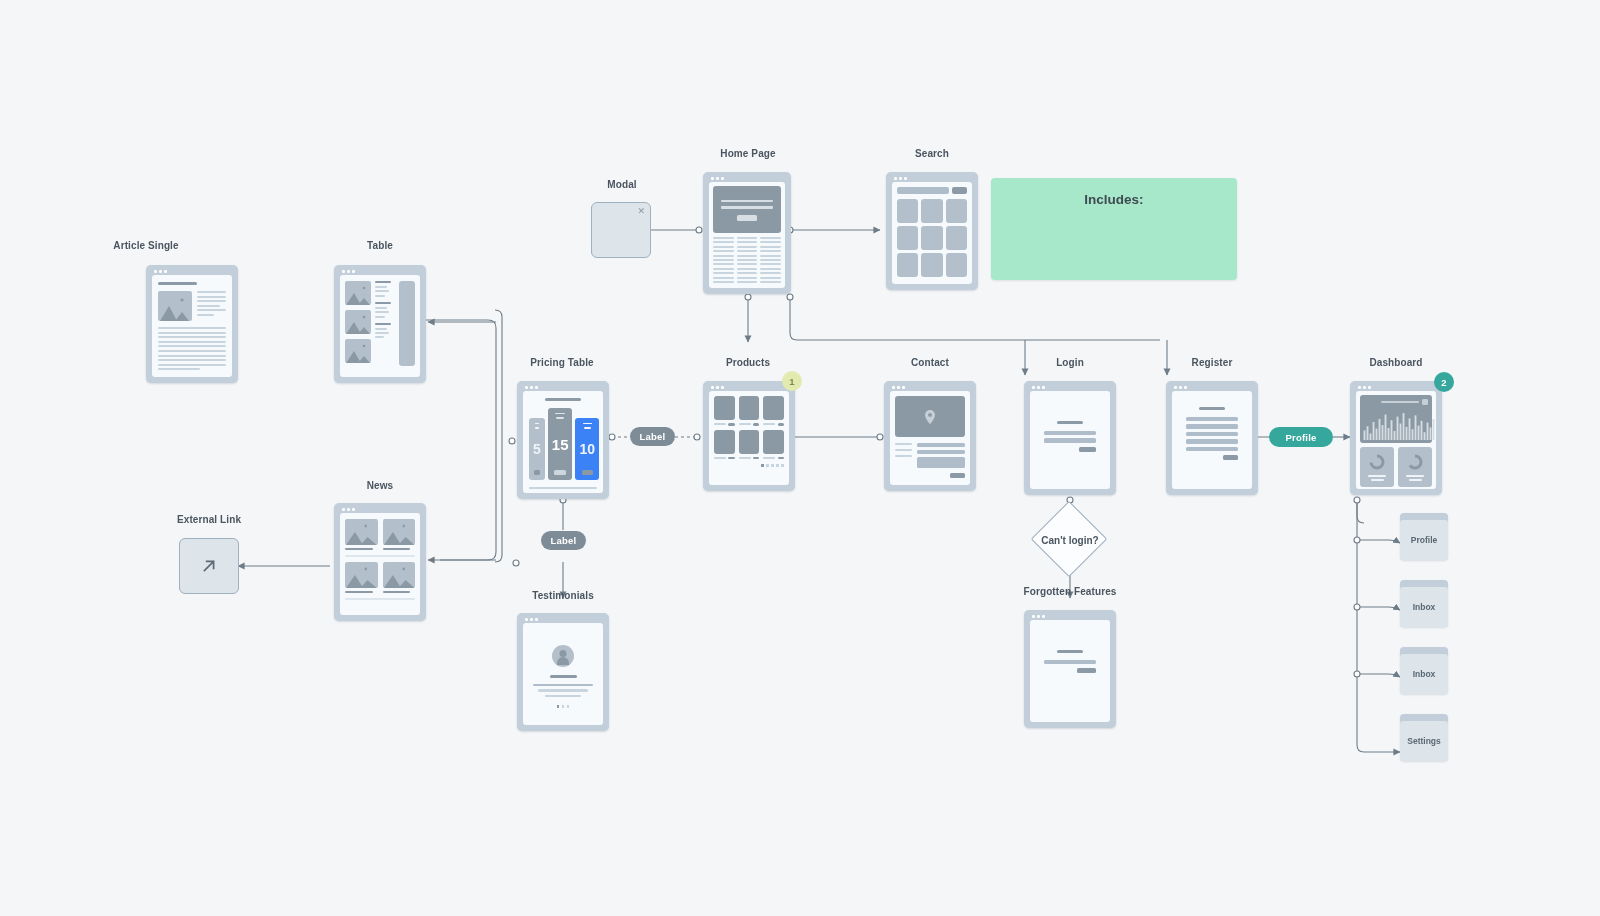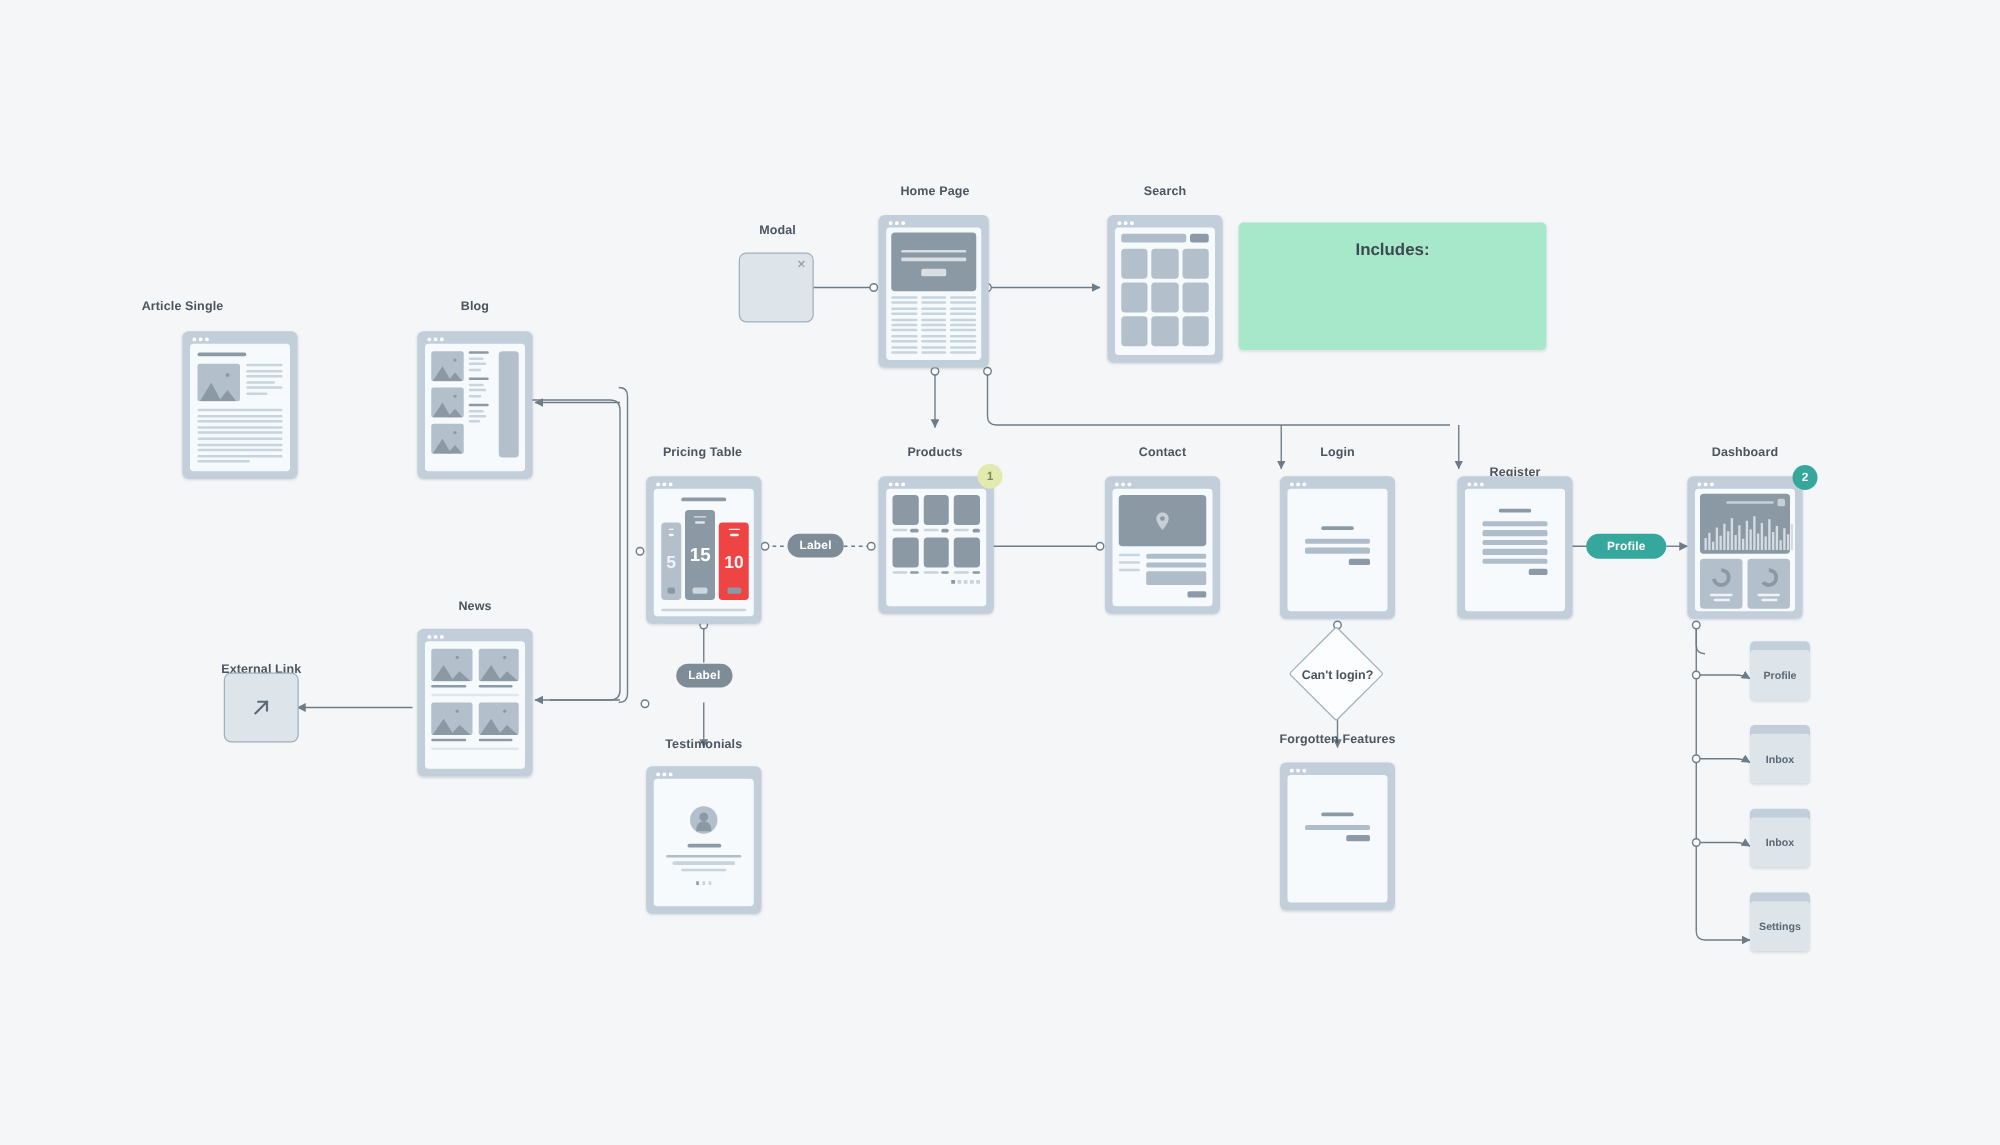--- a/index.html
+++ b/index.html
@@ -208,21 +208,21 @@
           <div class="bar" style="height:2px;"></div>
             <div class="bar" style="height:2px;"></div>
           <div class="bar" style="height:2px;"></div>
             <div class="bar" style="height:2px;width:62%;"></div>
         </div>
       </div>
     </div>
   </div>
 
   <div class="node" style="left:380px; top:240px;">
-    <div class="node-title" style="top:0;">Blog</div>
+    <div class="node-title" style="top:0;">Table</div>
   </div>
   <div class="win" style="left:334px; top:265px; width:92px; height:118px;">
     <div class="dots">
         <i></i>
         <i></i>
         <i></i>
       </div>
     <div class="screen">
       <div style="display:flex;gap:4px;padding:6px 5px;">
         <div style="display:flex;flex-direction:column;gap:5px;">
@@ -322,21 +322,21 @@
             </div>
             <div class="bar dk" style="height:2.2px;margin-top:3px;width:85%;"></div>
           </div>
         </div>
         <div class="bar lt" style="height:2px;"></div>
       </div>
     </div>
   </div>
 
   <div class="node" style="left:209px; top:514px;">
-    <div class="node-title" style="top:16px;">External Link</div>
+    <div class="node-title" style="top:0;">External Link</div>
   </div>
   <div class="plain" style="left:179px; top:538px; width:60px; height:56px;">
     <svg viewBox="0 0 24 24" style="position:absolute;left:50%;top:50%;transform:translate(-50%,-50%);width:22px;height:22px;">
       <path d="M7 17 L17 7 M9.5 7 H17 V14.5" fill="none" stroke="#5d6b78" stroke-width="1.9" stroke-linecap="square"></path>
     </svg>
   </div>
 
   <div class="node" style="left:622px; top:179px;">
     <div class="node-title" style="top:0;">Modal</div>
   </div>
@@ -459,21 +459,21 @@
             <div style="width:45%;height:1.8px;background:#f2f6f9;border-radius:1px;"></div>
             <div style="flex:1;display:flex;align-items:center;font-size:14px;font-weight:bold;color:#eef3f7;">5</div>
             <div style="width:70%;height:5px;background:#8b99a5;border-radius:1.5px;"></div>
           </div>
           <div style="flex:1;background:#8b99a5;border-radius:3px;height:72px;padding:5px 4px;display:flex;flex-direction:column;align-items:center;">
             <div style="width:60%;height:1.8px;background:#dde4ea;border-radius:1px;margin-bottom:2.5px;"></div>
             <div style="width:45%;height:1.8px;background:#dde4ea;border-radius:1px;"></div>
             <div style="flex:1;display:flex;align-items:center;font-size:15px;font-weight:bold;color:#ffffff;text-align:center;">15</div>
             <div style="width:75%;height:5px;background:#ccd6de;border-radius:1.5px;"></div>
           </div>
-          <div style="flex:1;background:#ef4444;border-radius:3px;height:62px;padding:5px 4px;display:flex;flex-direction:column;align-items:center;">
+          <div style="flex:1;background:#3b82f6;border-radius:3px;height:62px;padding:5px 4px;display:flex;flex-direction:column;align-items:center;">
             <div style="width:60%;height:1.8px;background:#f2f6f9;border-radius:1px;margin-bottom:2.5px;"></div>
             <div style="width:45%;height:1.8px;background:#f2f6f9;border-radius:1px;"></div>
             <div style="flex:1;display:flex;align-items:center;font-size:14px;font-weight:bold;color:#eef3f7;">10</div>
             <div style="width:70%;height:5px;background:#8b99a5;border-radius:1.5px;"></div>
           </div>
         </div>
         <div class="bar" style="height:2px;margin-top:7px;"></div>
         <div class="bar md" style="height:2.4px;width:72%;margin:4px auto 0;"></div>
 
       </div>
@@ -615,21 +615,21 @@
     <div class="screen">
       <div style="padding:30px 14px;">
         <div class="bar dk" style="height:2.6px;width:50%;margin:0 auto 7px;"></div>
         <div class="bar md" style="height:4.5px;"></div>
         <div class="bar dk" style="height:5px;width:36%;margin-left:auto;margin-top:4px;"></div>
       </div>
     </div>
   </div>
 
   <div class="node" style="left:1212px; top:357px;">
-    <div class="node-title" style="top:16px;">Register</div>
+    <div class="node-title" style="top:0;">Register</div>
   </div>
   <div class="win" style="left:1166px; top:381px; width:92px; height:114px;">
     <div class="dots">
         <i></i>
         <i></i>
         <i></i>
       </div>
     <div class="screen">
       <div style="padding:16px 14px;">
         <div class="bar dk" style="height:2.6px;width:50%;margin:0 auto 7px;"></div>

